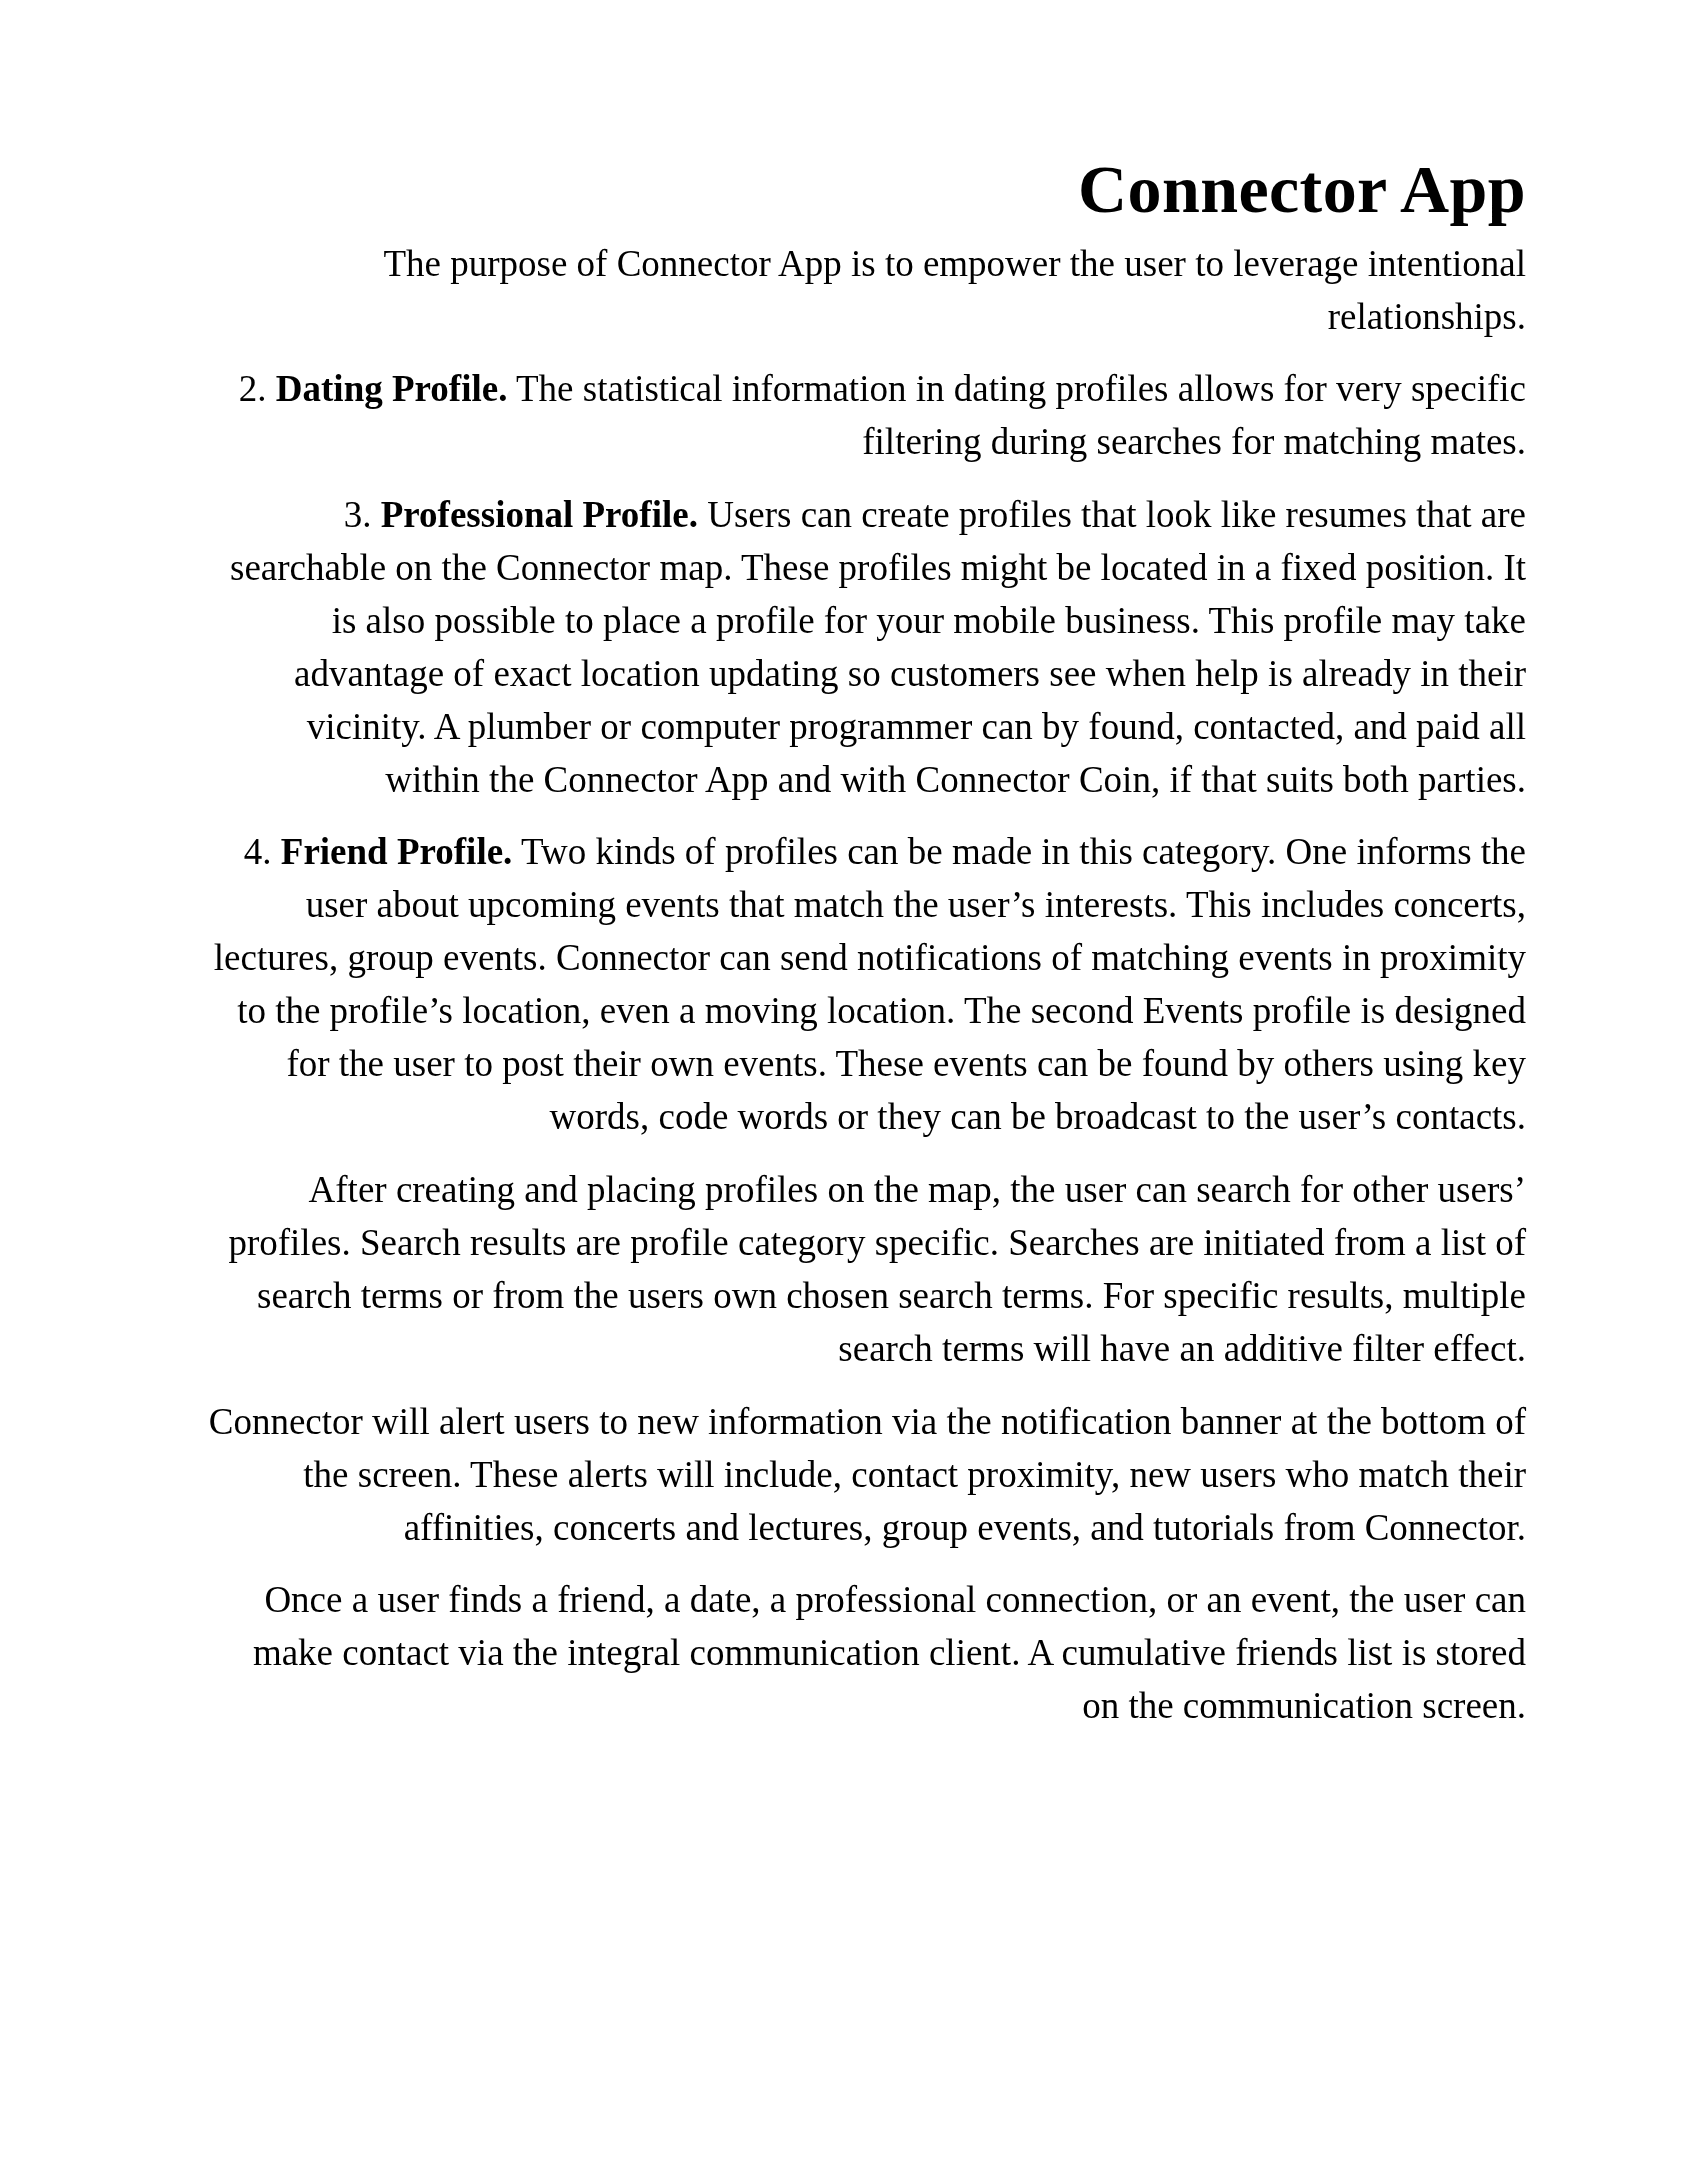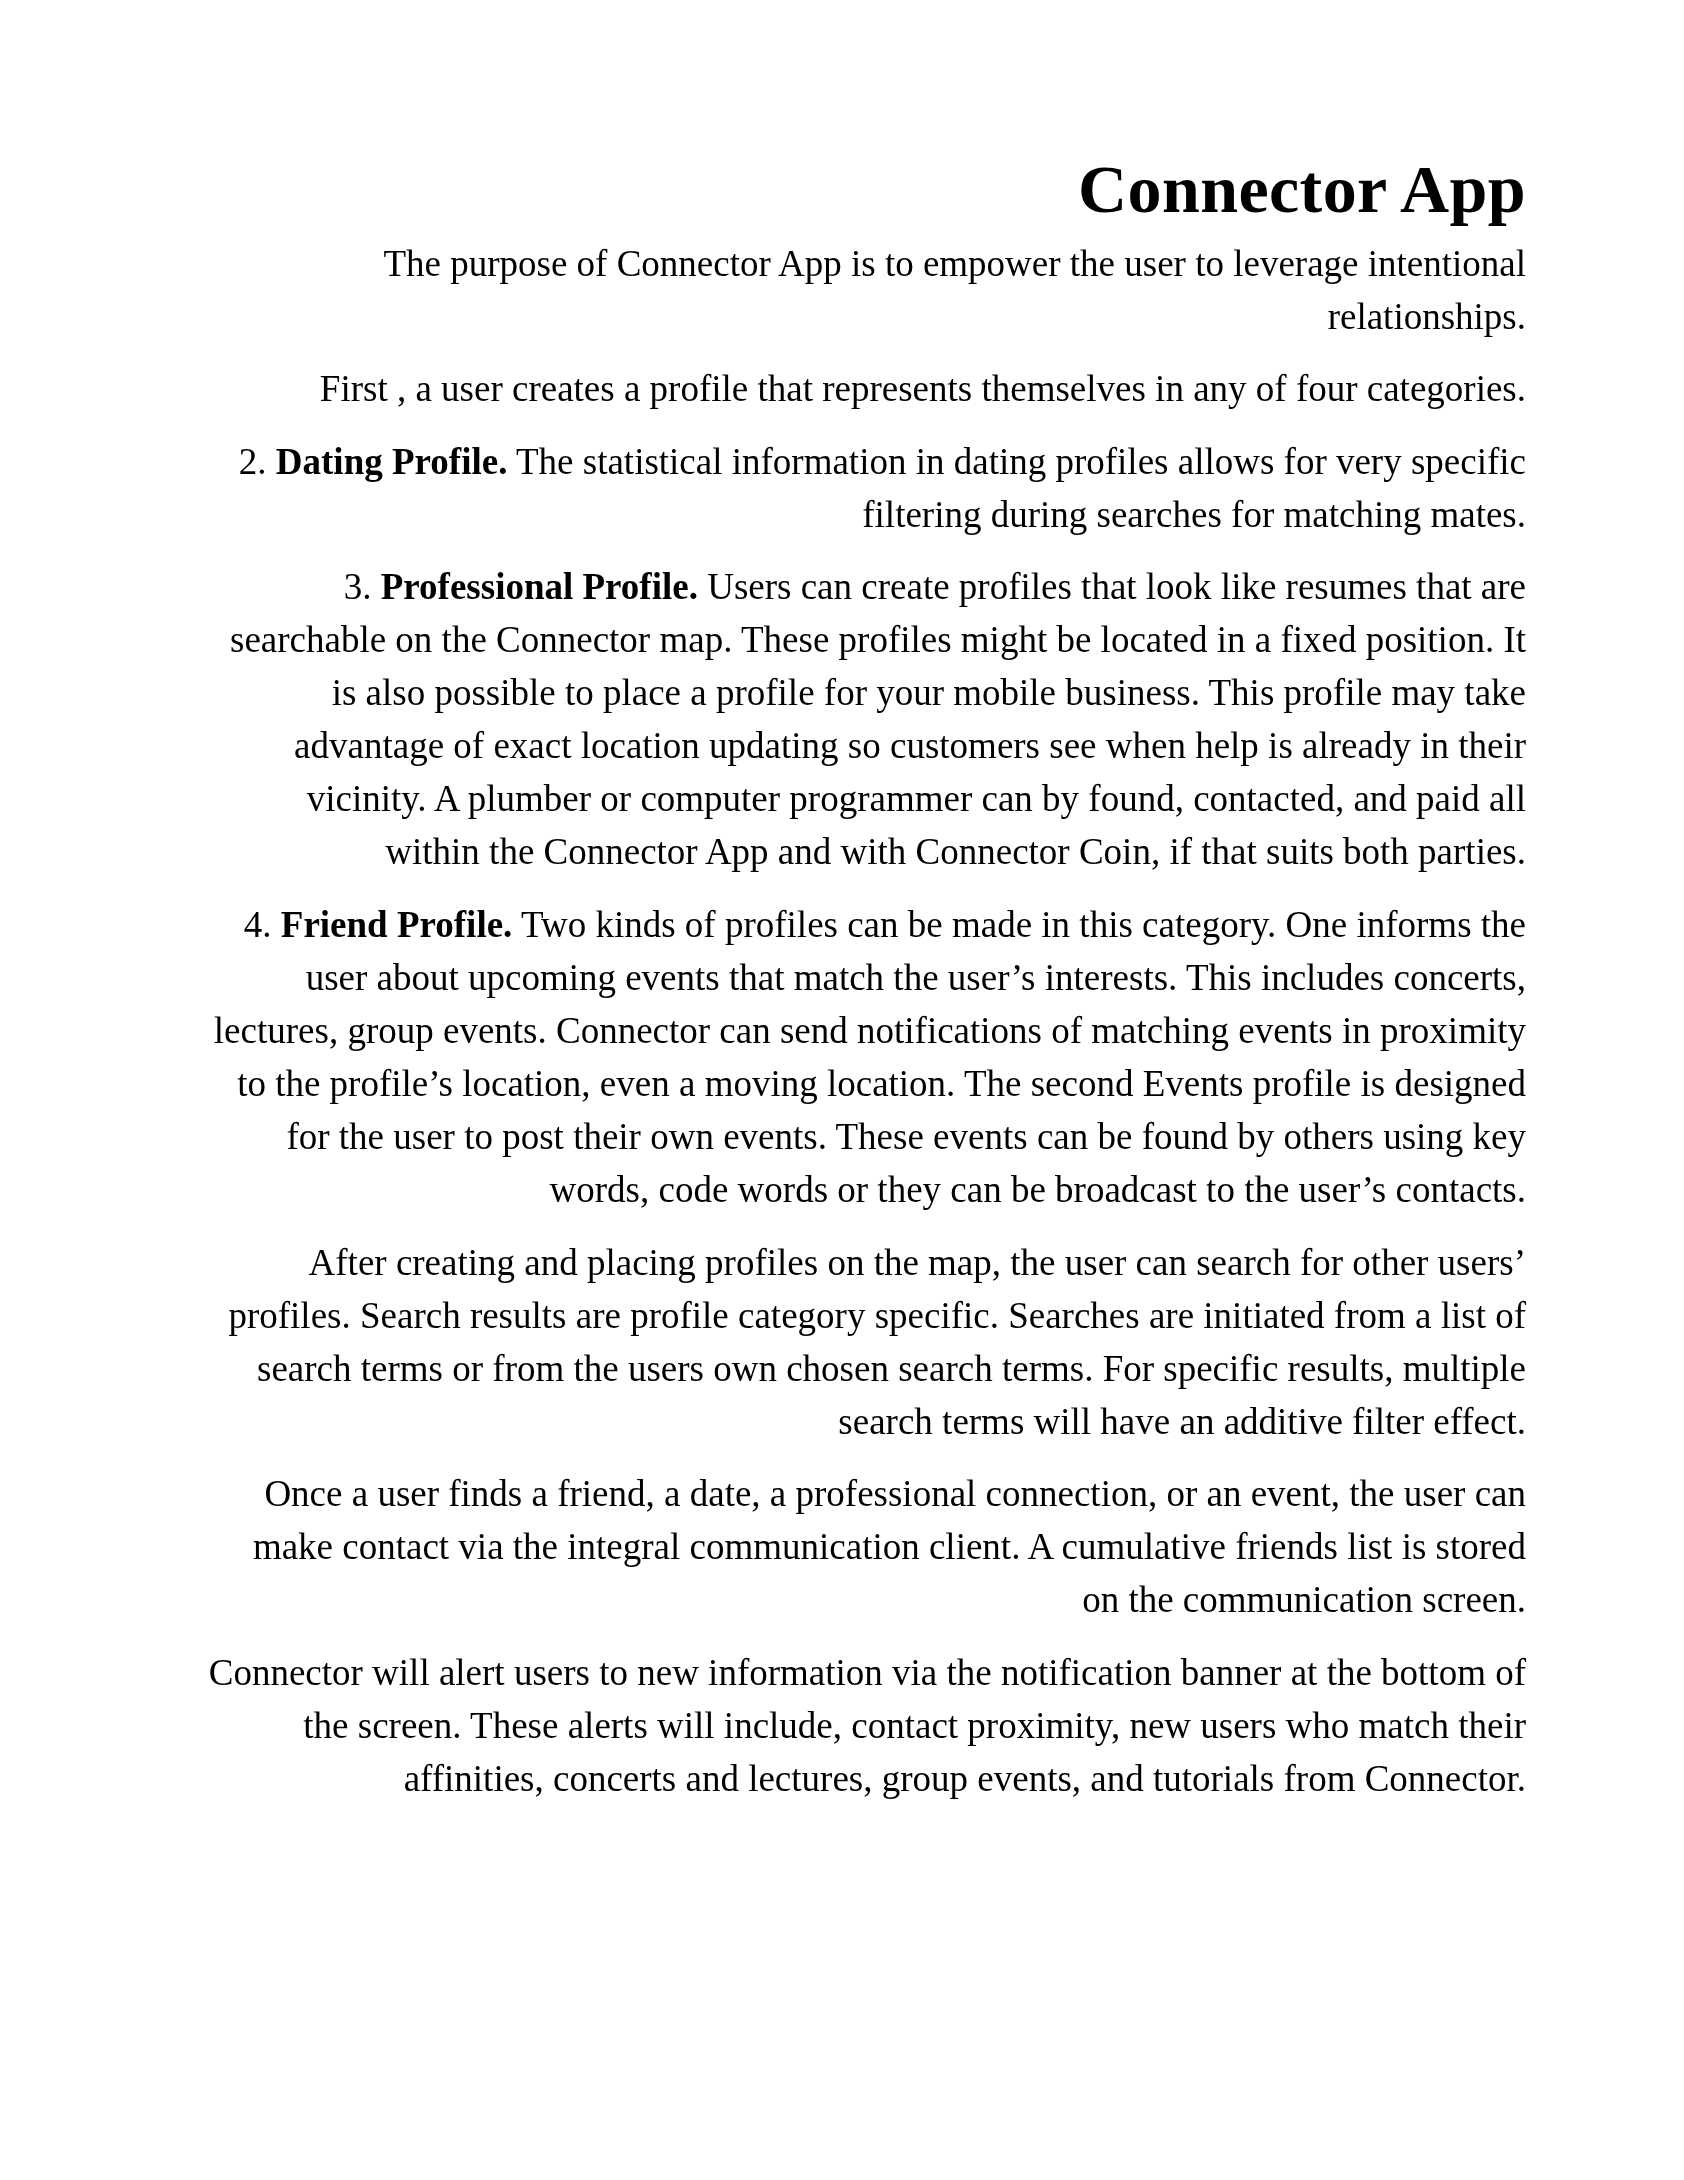--- a/index.html
+++ b/index.html
@@ -52,41 +52,40 @@
 </style>
 </head>
 <body>
 
 <div class="page">
   <div class="content">
     <h1 class="doc-title">Connector App</h1>
     <div>
         <p class="para"><span>The purpose of Connector App is to empower the user to leverage intentional
 relationships.</span></p>
-        <p class="para"><span>First , a user creates a profile that represents themselves in any of four categories.</span></p>
         <p class="para"><span>2. </span><span class="bold">Dating Profile.</span><span> The statistical information in dating profiles allows for very specific
 filtering during searches for matching mates.</span></p>
         <p class="para"><span>3. </span><span class="bold">Professional Profile.</span><span> Users can create profiles that look like resumes that are
 searchable on the Connector map. These profiles might be located in a fixed position. It
 is also possible to place a profile for your mobile business. This profile may take
 advantage of exact location updating so customers see when help is already in their
 vicinity. A plumber or computer programmer can by found, contacted, and paid all
 within the Connector App and with Connector Coin, if that suits both parties.</span></p>
         <p class="para"><span>4. </span><span class="bold">Friend Profile.</span><span> Two kinds of profiles can be made in this category. One informs the
 user about upcoming events that match the user’s interests. This includes concerts,
 lectures, group events. Connector can send notifications of matching events in proximity
 to the profile’s location, even a moving location. The second Events profile is designed
 for the user to post their own events. These events can be found by others using key
 words, code words or they can be broadcast to the user’s contacts.</span></p>
         <p class="para"><span>After creating and placing profiles on the map, the user can search for other users’
 profiles. Search results are profile category specific. Searches are initiated from a list of
 search terms or from the users own chosen search terms. For specific results, multiple
 search terms will have an additive filter effect.</span></p>
+        <p class="para"><span>Connector will alert users to new information via the notification banner at the bottom of
+the screen. These alerts will include, contact proximity, new users who match their
+affinities, concerts and lectures, group events, and tutorials from Connector.</span></p>
         <p class="para"><span>Once a user finds a friend, a date, a professional connection, or an event, the user can
 make contact via the integral communication client. A cumulative friends list is stored
 on the communication screen.</span></p>
-        <p class="para"><span>Connector will alert users to new information via the notification banner at the bottom of
-the screen. These alerts will include, contact proximity, new users who match their
-affinities, concerts and lectures, group events, and tutorials from Connector.</span></p>
       </div>
   </div>
 </div>
 
 
 </body></html>

